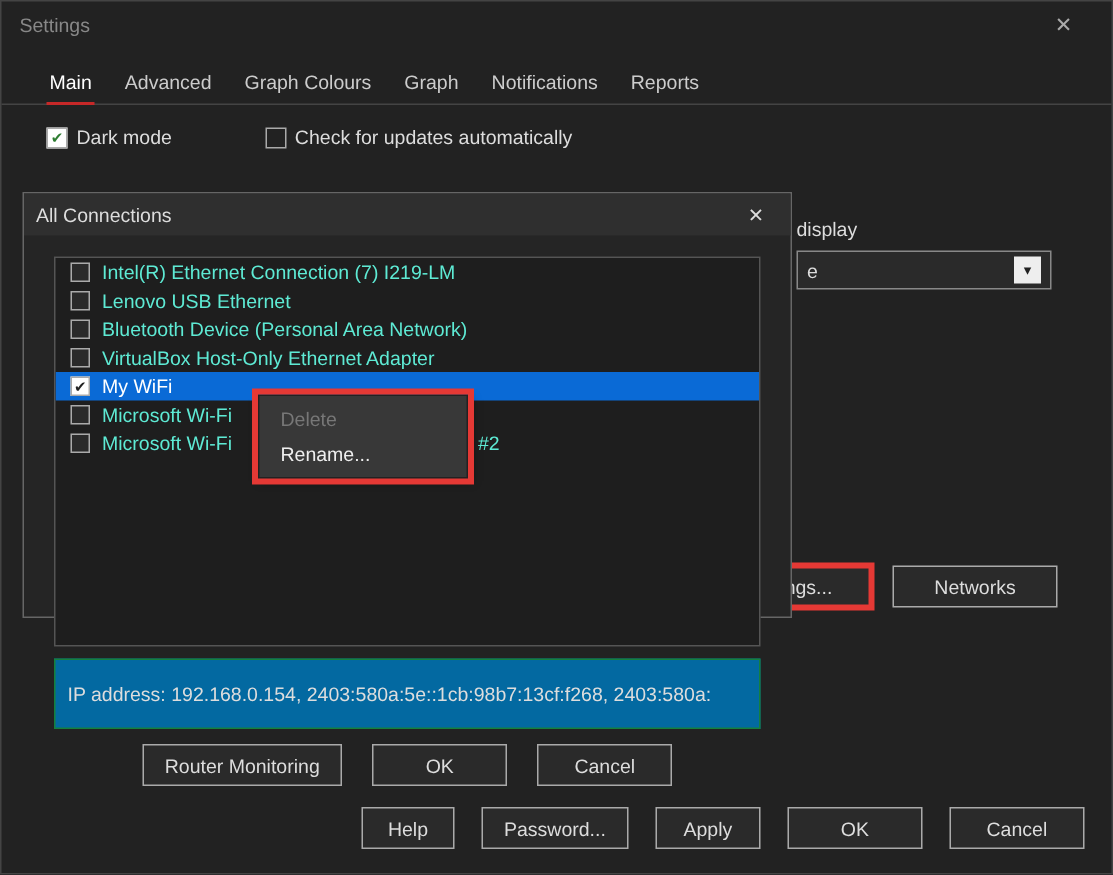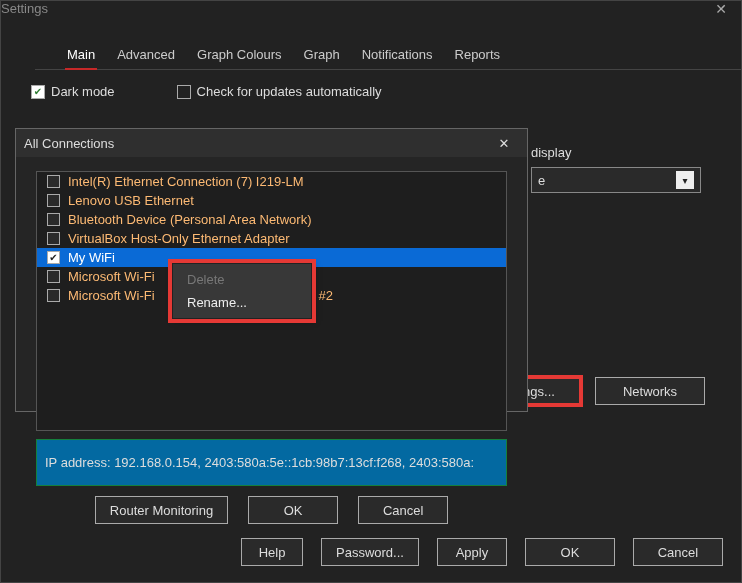--- a/index.html
+++ b/index.html
@@ -17,32 +17,31 @@
   .main-window {
     position: absolute;
     left: 0; top: 0;
     width: 742px; height: 583px;
     background: #222;
     border: 1px solid #444;
   }
   .titlebar {
     height: 30px;
     display: flex;
-    align-items: flex-start;
-    padding: 0 0;
+    align-items: center;
+    padding: 0 12px;
     color: #888;
   }
   .titlebar .title { flex: 1; font-size: 13px; }
   .titlebar .close { width: 40px; text-align: center; color: #aaa; font-size: 14px; }
   .tabs {
     display: flex;
     gap: 18px;
     padding: 10px 30px 0;
     border-bottom: 1px solid #444;
-    margin-left: 34px;
   }
   .tab {
     padding: 6px 2px;
     color: #ccc;
     cursor: pointer;
   }
   .tab.active {
     color: #fff;
     border-bottom: 2px solid #c62828;
     margin-bottom: -1px;
@@ -150,21 +149,21 @@
     border: 1px solid #555;
     height: 260px;
     overflow: hidden;
   }
   .list-item {
     display: flex;
     align-items: center;
     gap: 8px;
     padding: 1px 10px;
     height: 19px;
-    color: #fdba74;
+    color: #5eead4;
     font-size: 13px;
   }
   .list-item.sel {
     background: #0a6ad6;
     color: #fff;
   }
   .li-chk {
     width: 13px; height: 13px;
     border: 1px solid #aaa;
     background: #2a2a2a;

